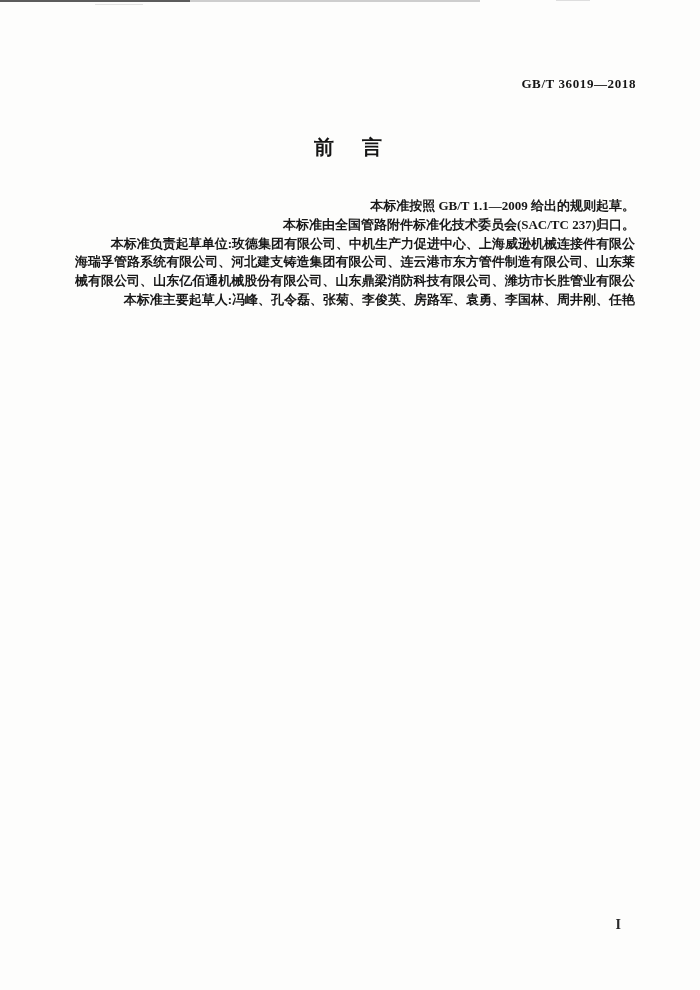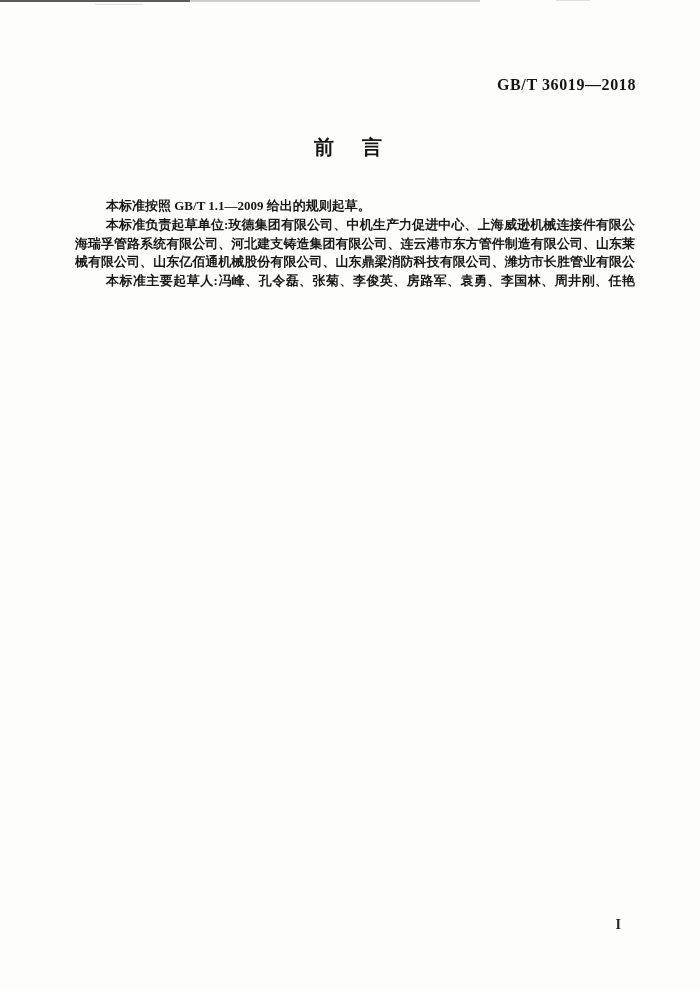--- a/index.html
+++ b/index.html
@@ -42,21 +42,21 @@
     position: absolute;
     left: 95px; top: 4px;
     width: 48px; height: 1px;
     background: #d6d6d6;
     opacity: 0.7;
   }
   .doc-code {
     position: absolute;
     top: 76px;
     right: 64px;
-    font-size: 16px;
+    font-size: 13px;
     font-weight: 700;
     letter-spacing: 0.6px;
     color: #151515;
     white-space: nowrap;
   }
   .foreword-title {
     position: absolute;
     top: 134px;
     left: 0;
     width: 100%;
@@ -85,20 +85,21 @@
   .line.fill {
     white-space: normal;
     text-align: justify;
     text-align-last: justify;
     text-justify: inter-character;
     overflow: hidden;
     height: 18.8px;
   }
   .line.indent {
     text-indent: 31px;
+    text-align: right;
   }
   .page-number {
     position: absolute;
     top: 917px;
     right: 79px;
     font-size: 14px;
     font-weight: 600;
     color: #2a2a2a;
   }
 </style>
@@ -111,20 +112,21 @@
   <div class="scan-line-light"></div>
   <div class="scan-dash"></div>
   <div class="scan-smudge"></div>
 
   <div class="doc-code">GB/T 36019—2018</div>
 
   <h1 class="foreword-title">前　言</h1>
 
   <div class="foreword-body">
     <div class="line indent">本标准按照 GB/T 1.1—2009 给出的规则起草。</div>
+    <div class="line indent">本标准由全国管路附件标准化技术委员会(SAC/TC 237)归口。</div>
     <div class="line indent fill">本标准负责起草单位:玫德集团有限公司、中机生产力促进中心、上海威逊机械连接件有限公司、上</div>
     <div class="line fill">海瑞孚管路系统有限公司、河北建支铸造集团有限公司、连云港市东方管件制造有限公司、山东莱德机</div>
     <div class="line fill">械有限公司、山东亿佰通机械股份有限公司、山东鼎梁消防科技有限公司、潍坊市长胜管业有限公司。</div>
     <div class="line indent fill">本标准主要起草人:冯峰、孔令磊、张菊、李俊英、房路军、袁勇、李国林、周井刚、任艳青、张同虎、</div>
   </div>
 
   <div class="page-number">I</div>
 
 </div>
 

